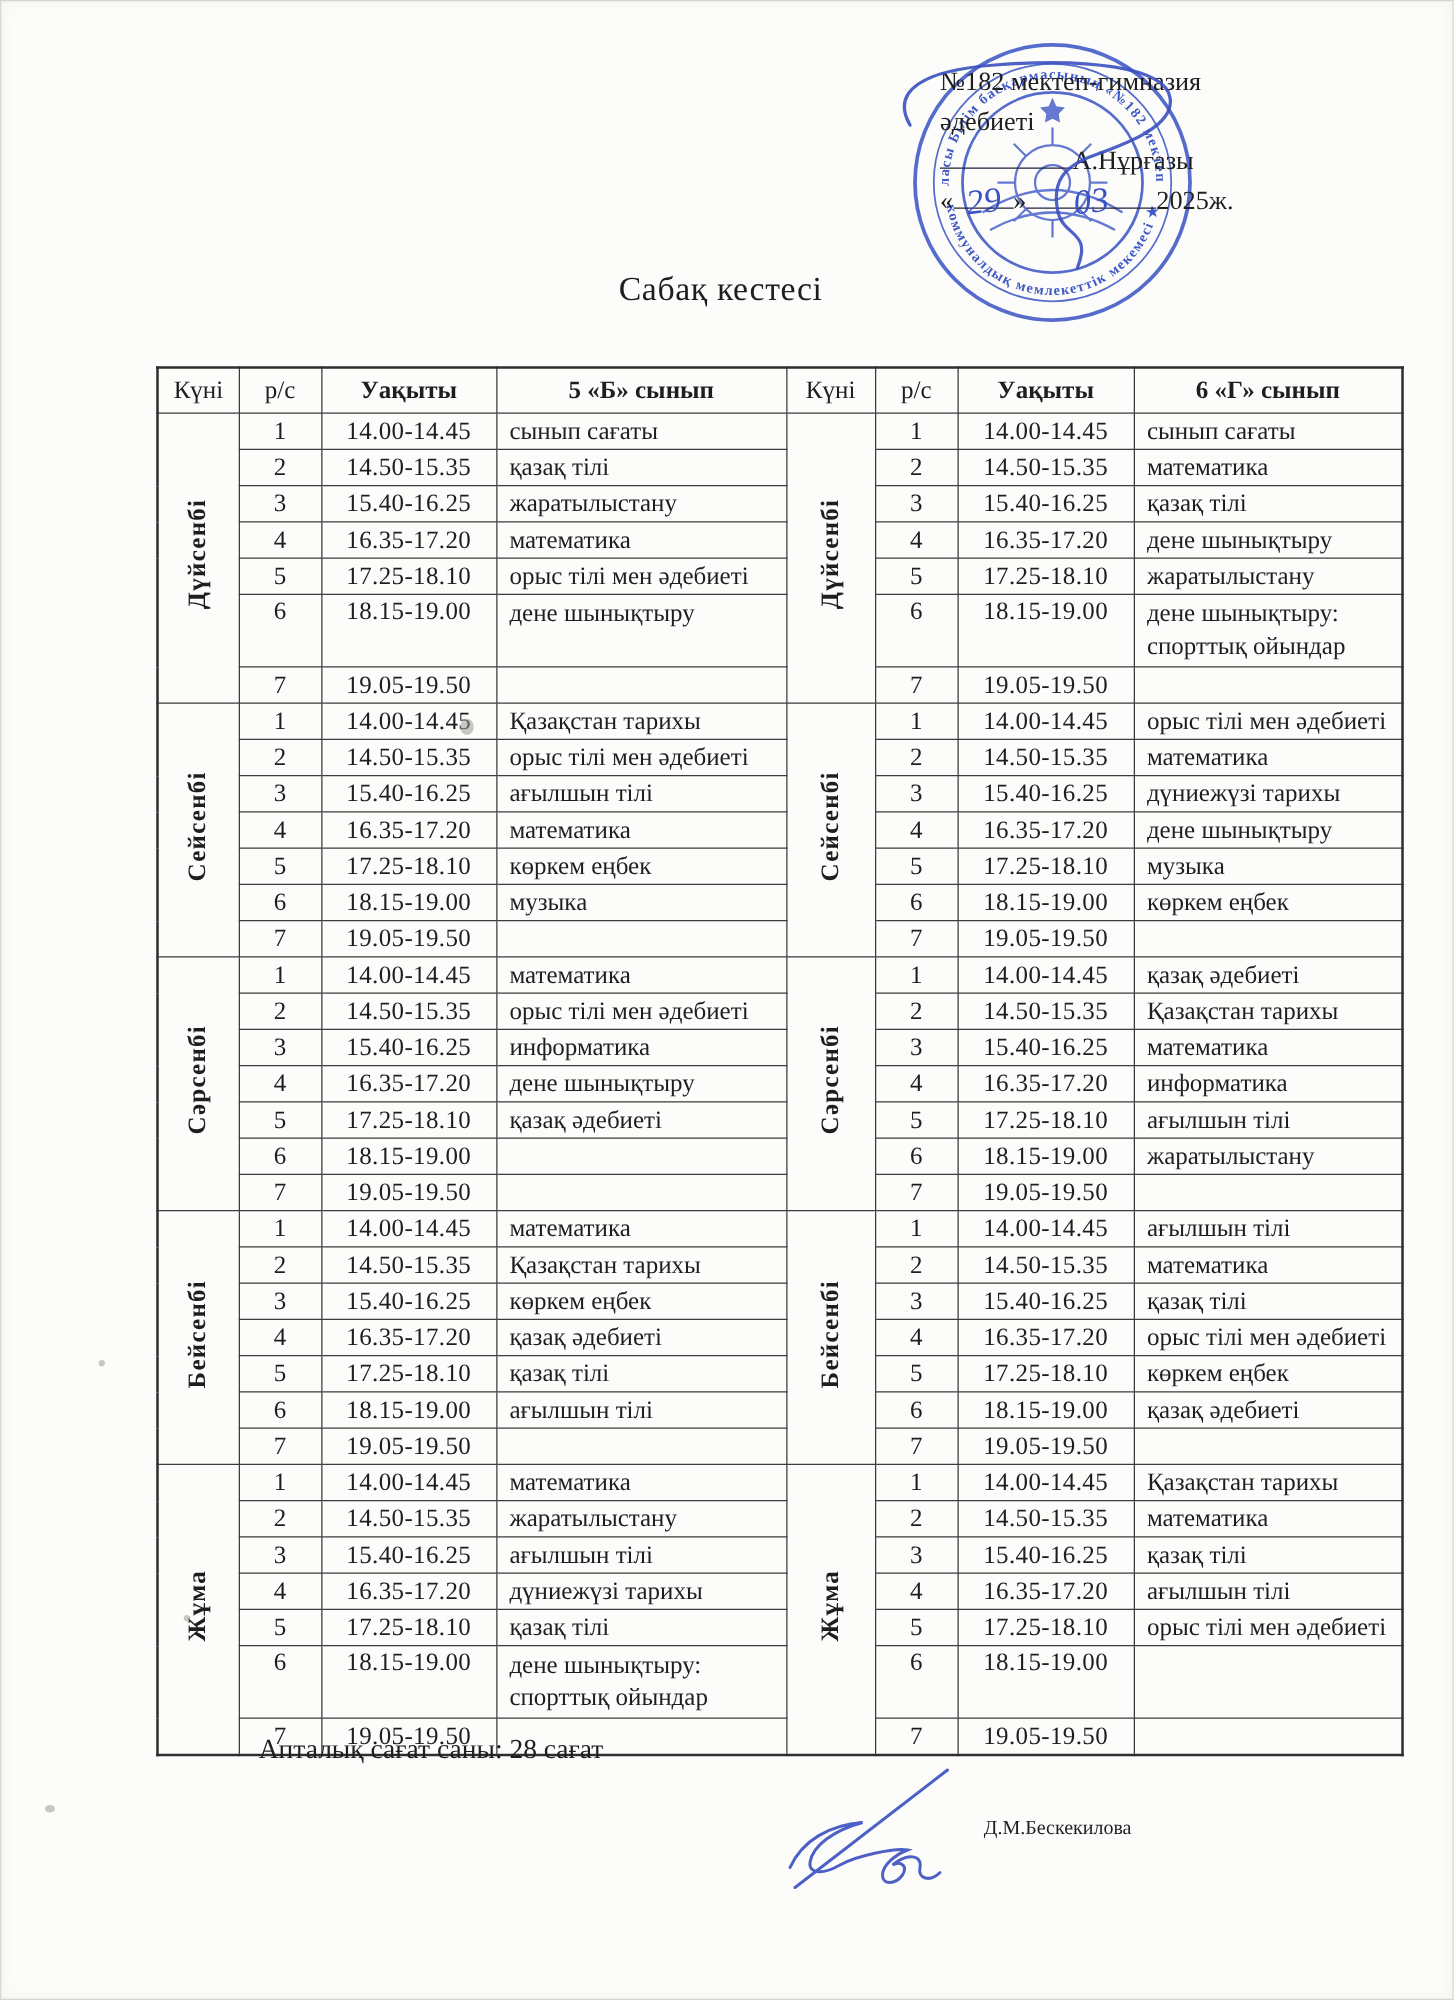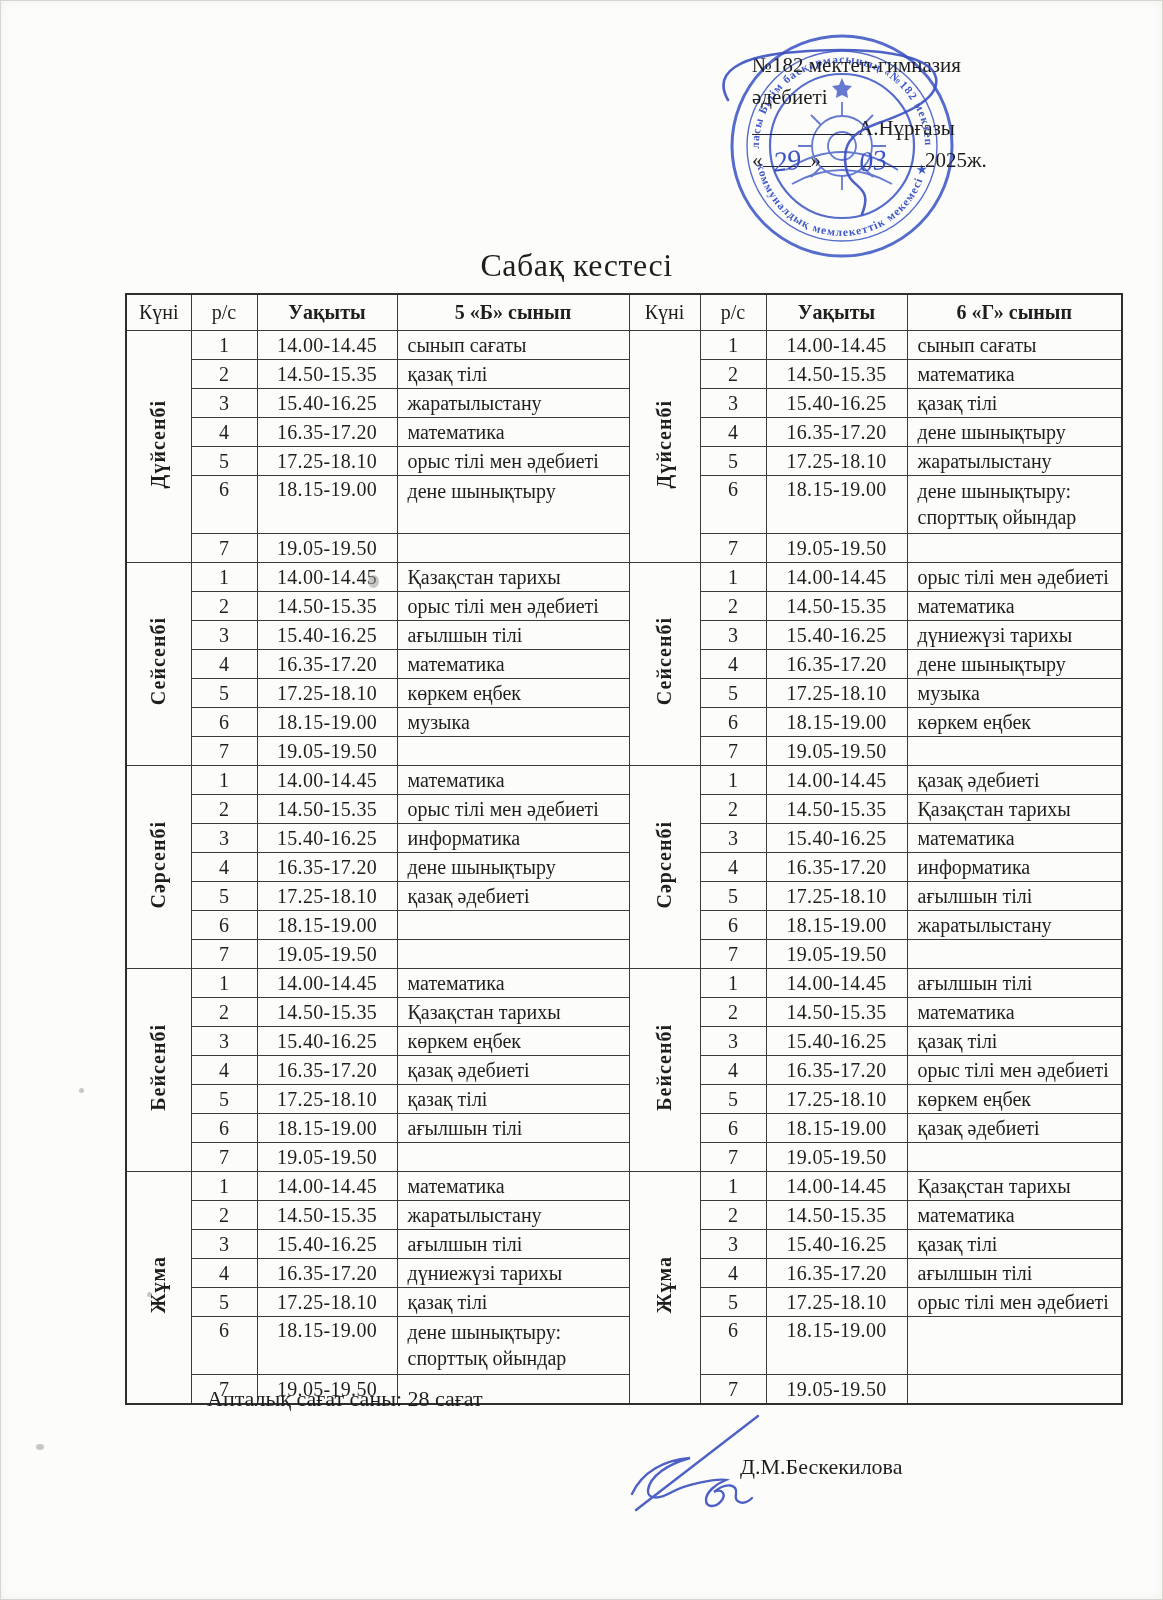--- a/index.html
+++ b/index.html
@@ -12,42 +12,42 @@
   .stamp-svg{position:absolute;left:712px;top:20px;z-index:1;}
   .pen-svg{position:absolute;left:700px;top:26px;z-index:4;}
   .approval{position:absolute;left:752px;top:50px;width:300px;font-size:21px;line-height:31.5px;z-index:3;}
   .approval div{white-space:nowrap;}
   .uline{display:inline-block;width:106px;border-bottom:1.6px solid #20203a;height:21px;vertical-align:baseline;}
   .blank{display:inline-block;border-bottom:1.6px solid #20203a;height:21px;text-align:center;vertical-align:baseline;}
   .d1{width:48px;}
   .d2{width:104px;}
   .hw{font-style:italic;color:#3a52c4;font-size:28px;line-height:20px;display:inline-block;transform:rotate(-7deg);position:relative;top:3px;}
   
-  .title{position:absolute;top:247px;left:0;width:1153px;margin:0;text-align:center;
-    font-size:32px;font-weight:normal;letter-spacing:.5px;z-index:2;}
+  .title{position:absolute;top:216px;left:0;width:1153px;margin:0;text-align:center;
+    font-size:27px;font-weight:normal;letter-spacing:.5px;z-index:2;}
   
   table.schedule{position:absolute;left:77px;top:293px;width:996px;border-collapse:collapse;
     table-layout:fixed;z-index:2;}
   .schedule th,.schedule td{border:1.6px solid #3b3b3b;overflow:hidden;}
   .schedule{border:2.4px solid #2e2e2e;margin-left:48px;}
   .schedule th{height:33px;font-size:20px;font-weight:normal;text-align:center;}
   .schedule th.bold{font-weight:bold;}
   .schedule td{height:28px;font-size:20px;vertical-align:middle;padding:0;}
   .schedule td.num{text-align:center;}
   .schedule td.time{text-align:center;letter-spacing:.3px;}
   .schedule td.subject{text-align:left;padding:0 6px 0 10px;line-height:26px;}
   .schedule tr.tall{height:58px;}
   .schedule tr.tall td{vertical-align:top;padding-top:2px;}
   .schedule td.day{text-align:center;}
   .vtext{writing-mode:vertical-rl;transform:rotate(180deg);display:inline-block;
     font-weight:bold;font-size:20px;letter-spacing:1px;}
   
   .weekly{position:absolute;left:171px;top:1386px;font-size:22px;z-index:2;margin-left:36px;}
   .deputy-label{position:absolute;left:171px;top:1454px;font-size:22px;z-index:2;}
-  .deputy-name{position:absolute;left:740px;top:1454px;font-size:22px;z-index:2;}
+  .deputy-name{position:absolute;left:787px;top:1454px;font-size:16px;z-index:2;}
   .deputy-sign{position:absolute;left:598px;top:1398px;z-index:2;}
   
   .speck{position:absolute;background:#9b9b95;border-radius:50%;opacity:.55;z-index:2;}
   .sp1{left:368px;top:575px;width:11px;height:13px;}
   .sp2{left:36px;top:1444px;width:8px;height:6px;}
   .sp3{left:79px;top:1088px;width:5px;height:5px;}
   .sp4{left:147px;top:1292px;width:5px;height:5px;}
 </style>
 </head>
 <body>

